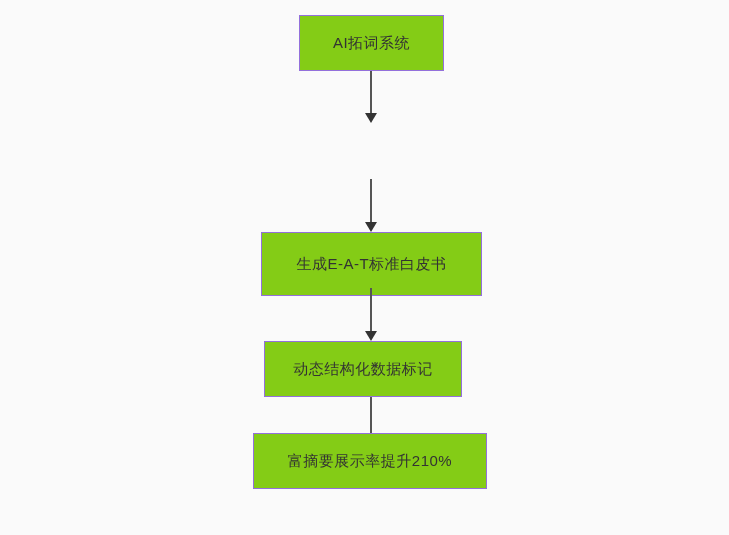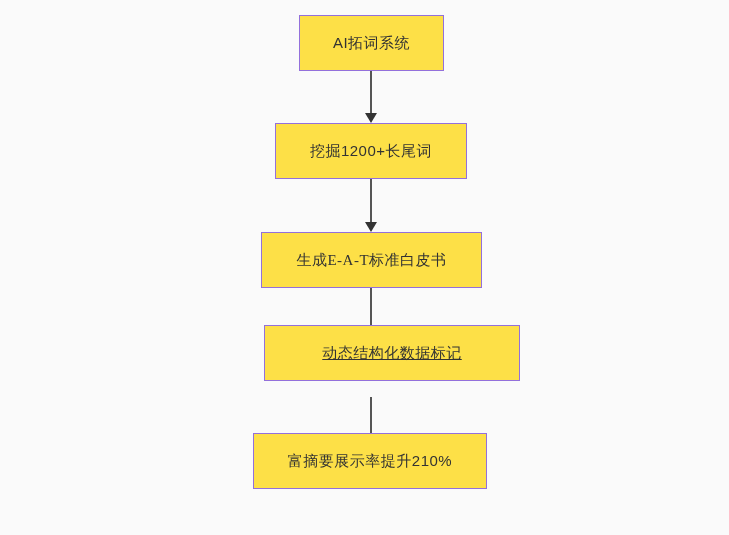--- a/index.html
+++ b/index.html
@@ -11,34 +11,34 @@
   .canvas {
     position: relative;
     width: 729px;
     height: 535px;
     background: #fafafa;
     overflow: hidden;
   }
   .node {
     position: absolute;
     box-sizing: border-box;
-    background: #fde047;
+    background: #84cc16;
     border: 1px solid #9370DB;
     color: #333333;
     font-size: 15px;
     display: flex;
     align-items: center;
     justify-content: center;
     text-align: center;
     letter-spacing: 0.5px;
   }
   .node-1 { left: 299px; top: 15px;  width: 145px; height: 56px; }
   .node-2 { left: 275px; top: 123px; width: 192px; height: 56px; }
-  .node-3 { left: 261px; top: 232px; width: 221px; height: 56px; font-family: Liberation Serif, serif; }
-  .node-4 { left: 264px; top: 325px; width: 256px; height: 56px; text-decoration: underline; }
+  .node-3 { left: 261px; top: 232px; width: 221px; height: 64px; }
+  .node-4 { left: 264px; top: 341px; width: 198px; height: 56px; }
   .node-5 { left: 253px; top: 433px; width: 234px; height: 56px; }
 
   .arrow {
     position: absolute;
     left: 365px;            
     width: 12px;
     display: flex;
     flex-direction: column;
     align-items: center;
   }
@@ -68,23 +68,20 @@
 
   <div class="node node-1">
     <span>AI拓词系统</span>
   </div>
 
   <div class="arrow arrow-1">
     <div class="line"></div>
     <div class="head"></div>
   </div>
 
-  <div class="node node-2">
-    <span>挖掘1200+长尾词</span>
-  </div>
 
   <div class="arrow arrow-2">
     <div class="line"></div>
     <div class="head"></div>
   </div>
 
   <div class="node node-3">
     <span>生成E-A-T标准白皮书</span>
   </div>
 

